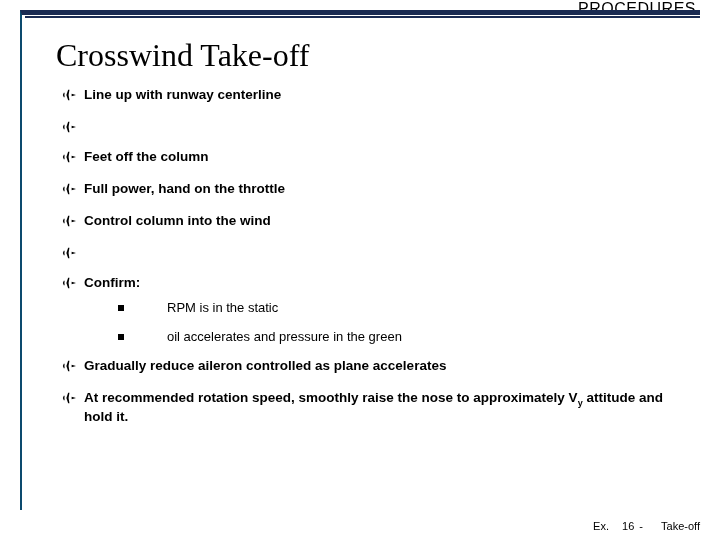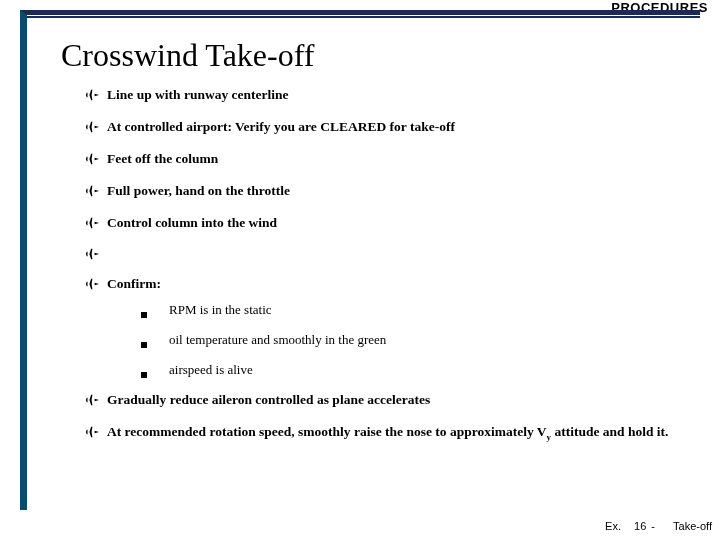--- a/index.html
+++ b/index.html
@@ -11,30 +11,30 @@
     color: #000;
     position: relative;
     overflow: hidden;
   }
   .frame {
     position: absolute;
     left: 20px;
     top: 10px;
     width: 680px;
     height: 500px;
-    border-left: 7px solid #0c4a6e;
+    border-left: 2px solid #0c4a6e;
     border-top: 5px solid #1a2a52;
     padding: 17px;
   }
   .header-label {
     position: absolute;
     top: 0px;
-    right: 12px;
-    font-size: 13px;
-    font-weight: bold;
+    right: 24px;
+    font-size: 16px;
+    font-weight: normal;
     color: #000;
     letter-spacing: 0.5px;
   }
   .header-underline {
     position: absolute;
     top: 16px;
     left: 25px;
     right: 20px;
     height: 1.5px;
     background: #1a2a52;
@@ -44,23 +44,22 @@
     top: 22px;
     left: 34px;
     font-family: Georgia, 'Times New Roman', serif;
     font-size: 32px;
     font-weight: normal;
     color: #000;
   }
   .content {
     position: absolute;
     top: 72px;
-    left: 56px;
+    left: 38px;
     right: 24px;
-    font-family: Liberation Serif, serif;
   }
   .bullet-row {
     display: flex;
     align-items: flex-start;
     margin-bottom: 15px;
   }
   .bullet-row.tight { margin-bottom: 13px; text-align: right; }
   .airplane-bullet {
     flex: 0 0 18px;
     width: 18px;
@@ -73,38 +72,39 @@
     font-weight: bold;
     line-height: 1.25;
   }
   .sub-list {
     margin-left: 58px;
     margin-top: -4px;
     margin-bottom: 10px;
   }
   .sub-row {
     display: flex;
-    align-items: flex-end;
+    align-items: center;
     margin-bottom: 14px;
+    gap: 21px;
   }
   .sub-bullet {
     flex: 0 0 6px;
     width: 6px;
     height: 6px;
     background: #000;
     margin-right: 22px;
   }
   .sub-text {
     font-size: 13px;
     font-weight: normal;
   }
   .footer {
     position: absolute;
     bottom: 8px;
-    right: 8px;
+    right: 20px;
     font-size: 11px;
     color: #000;
   }
   .footer .sep { margin: 0 5px; }
   .vy-sub { font-size: 9px; vertical-align: sub; font-weight: bold;}
 </style>
 </head>
 <body>
 
 <svg width="0" height="0" style="position:absolute">
@@ -128,21 +128,20 @@
       <svg class="airplane-bullet">
           <use href="#airplane"></use>
         </svg>
       <div class="bullet-text">Line up with runway centerline</div>
     </div>
 
     <div class="bullet-row">
       <svg class="airplane-bullet">
           <use href="#airplane"></use>
         </svg>
-      <div class="bullet-text">At controlled airport: Verify you are CLEARED for take-off</div>
     </div>
 
     <div class="bullet-row">
       <svg class="airplane-bullet">
           <use href="#airplane"></use>
         </svg>
       <div class="bullet-text">Feet off the column</div>
     </div>
 
     <div class="bullet-row">
@@ -172,25 +171,21 @@
       <div class="bullet-text">Confirm:</div>
     </div>
 
     <div class="sub-list">
       <div class="sub-row">
         <div class="sub-bullet"></div>
         <div class="sub-text">RPM is in the static</div>
       </div>
       <div class="sub-row">
         <div class="sub-bullet"></div>
-        <div class="sub-text">oil temperature and smoothly in the green</div>
-      </div>
-      <div class="sub-row">
-        <div class="sub-bullet"></div>
-        <div class="sub-text">airspeed is alive</div>
+        <div class="sub-text">oil accelerates and pressure in the green</div>
       </div>
     </div>
 
     <div class="bullet-row">
       <svg class="airplane-bullet">
           <use href="#airplane"></use>
         </svg>
       <div class="bullet-text">Gradually reduce aileron controlled as plane accelerates</div>
     </div>
 

